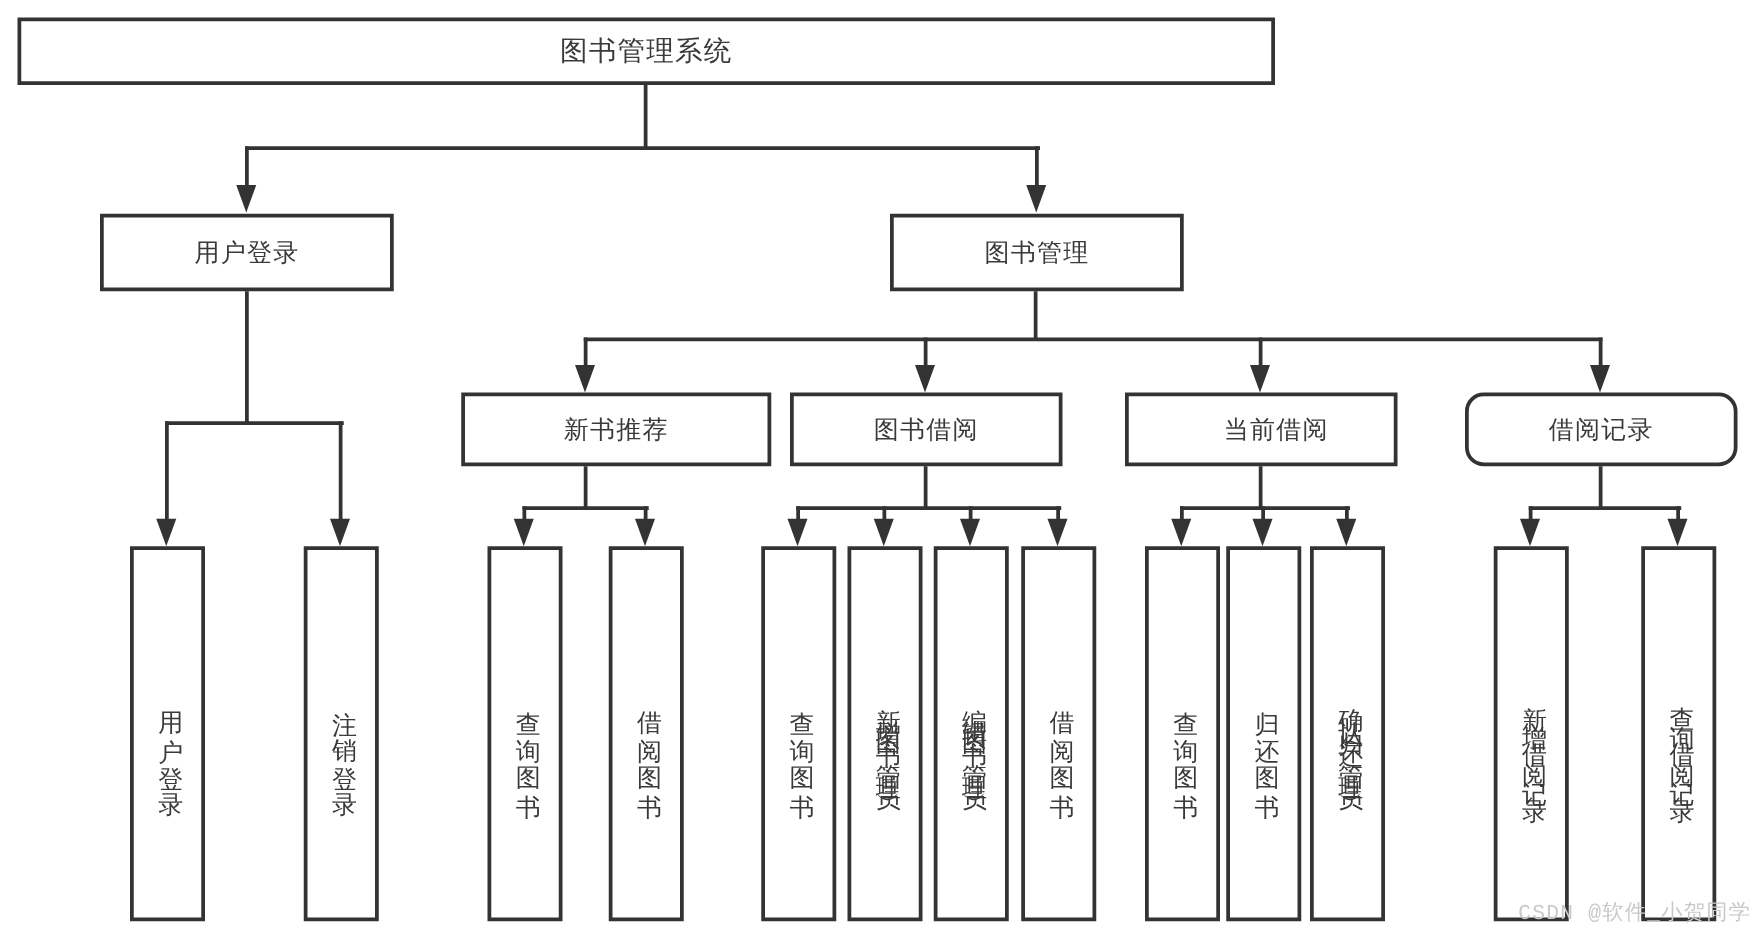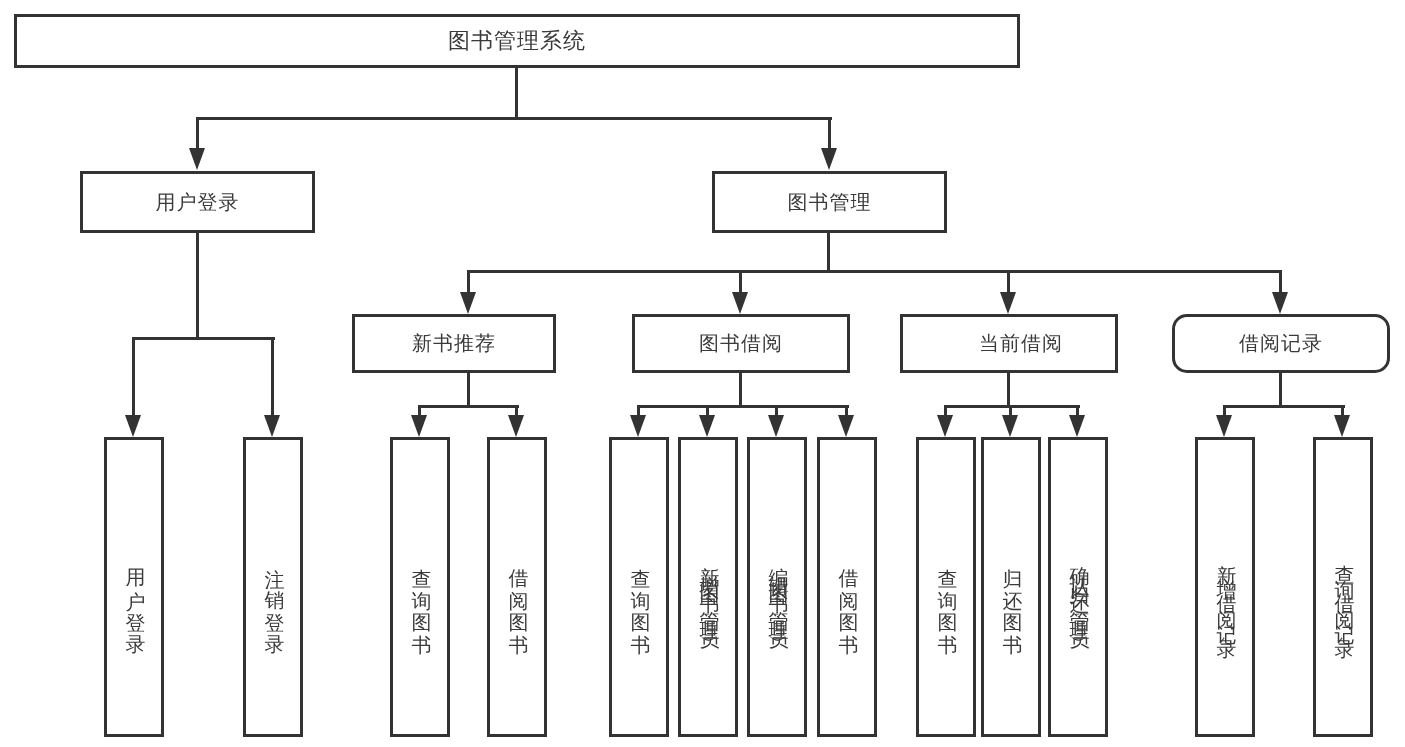--- a/index.html
+++ b/index.html
@@ -45,21 +45,21 @@
   </div>
 
   <div class="node h-node" style="left:80px; top:171px; width:235px; height:62px;">
     <span>用户登录</span>
   </div>
 
   <div class="node h-node" style="left:712px; top:171px; width:235px; height:62px;">
     <span>图书管理</span>
   </div>
 
-  <div class="node h-node" style="left:352px; top:314px; width:204px; height:59px;">
+  <div class="node h-node" style="left:369px; top:314px; width:248px; height:59px;">
     <span>新书推荐</span>
   </div>
 
   <div class="node h-node" style="left:632px; top:314px; width:218px; height:59px;align-items:center;">
     <span>图书借阅</span>
   </div>
 
   <div class="node h-node" style="left:900px; top:314px; width:218px; height:59px;padding-left:24px;">
     <span>当前借阅</span>
   </div>
@@ -164,14 +164,15 @@
   <div class="vline" style="left:1076px; top:405px; height:13px;"></div>
   <div class="arrow" style="left:1069px; top:415px;"></div>
 
   <div class="vline" style="left:1279px; top:373px; height:34px;"></div>
   <div class="hline" style="left:1223px; top:405px; width:122px;"></div>
   <div class="vline" style="left:1223px; top:405px; height:13px;"></div>
   <div class="arrow" style="left:1216px; top:415px;"></div>
   <div class="vline" style="left:1341px; top:405px; height:13px;"></div>
   <div class="arrow" style="left:1334px; top:415px;"></div>
 
+  <div class="watermark">CSDN @软件_小贺同学</div>
 
 </div>
 
 </body></html>

